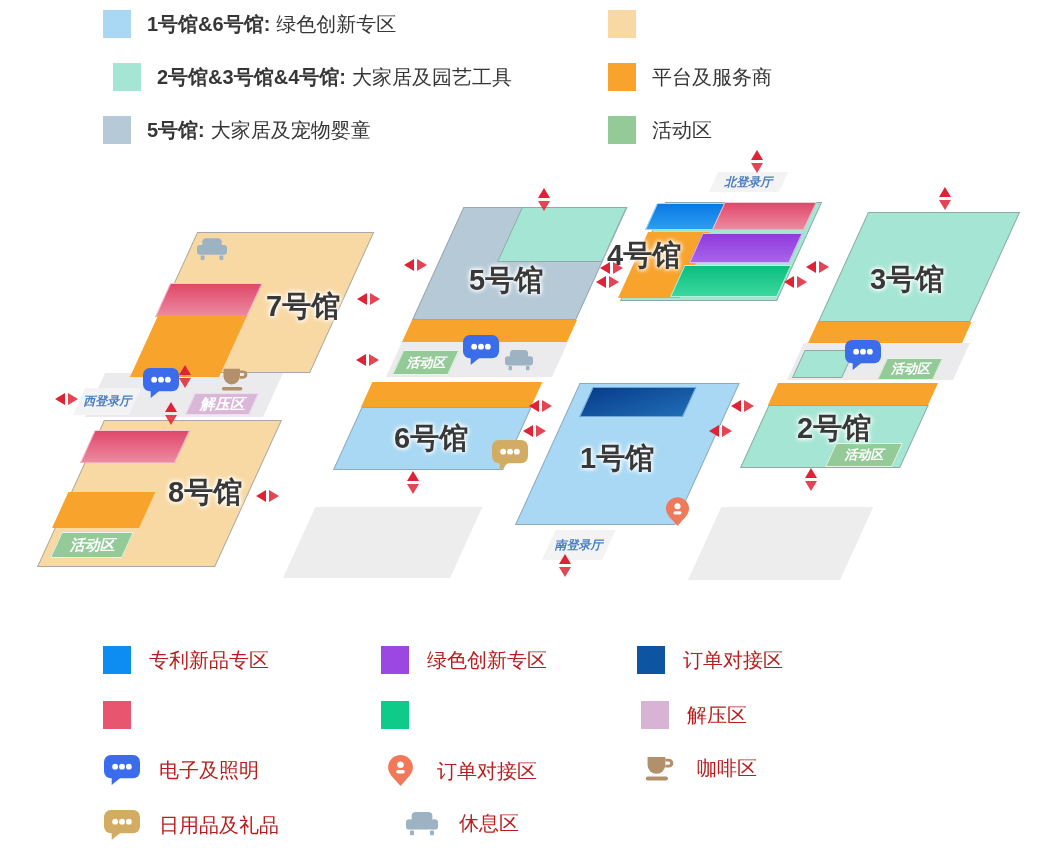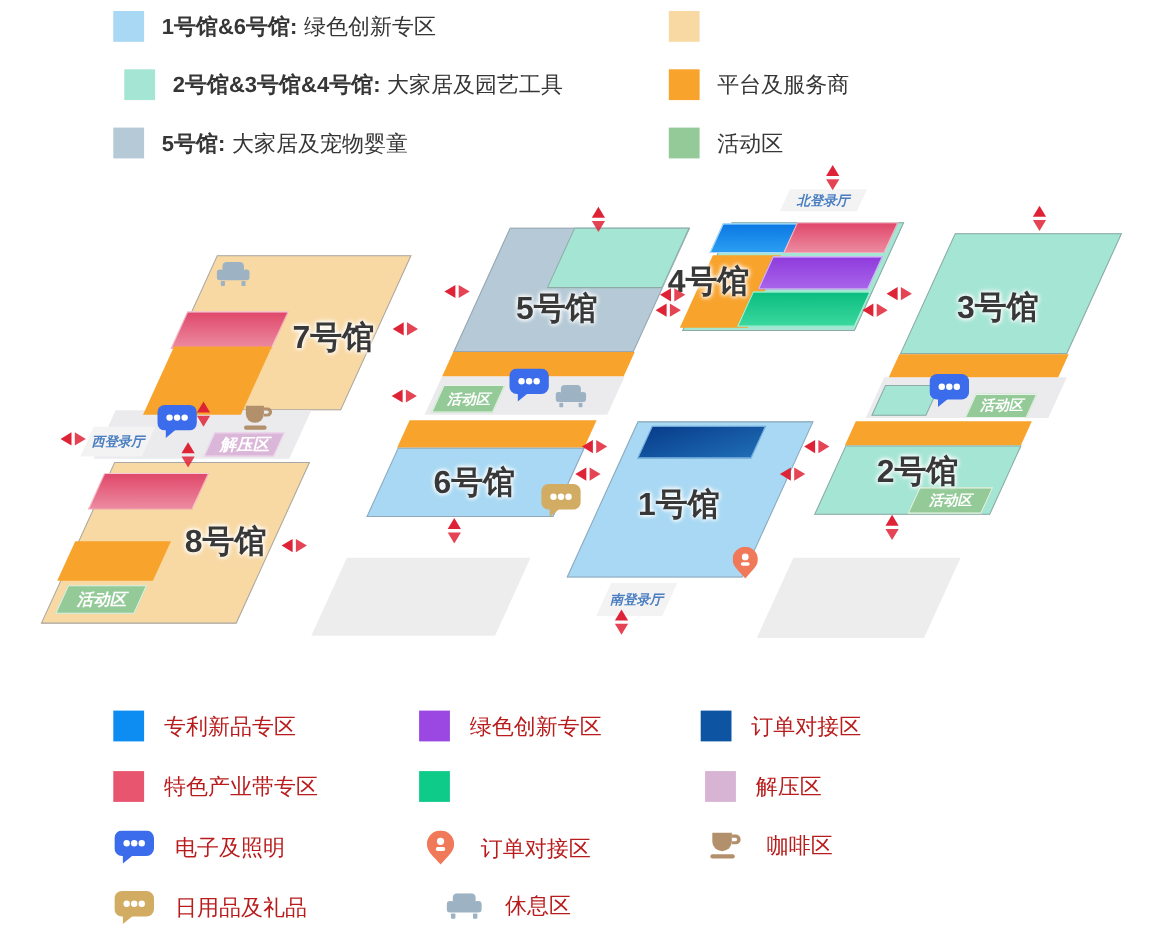--- a/index.html
+++ b/index.html
@@ -336,21 +336,20 @@
 <div class="blrow" style="left:381px;top:646px;">
   <span class="swatch" style="background:#9b48e2"></span>
   <span class="lab">绿色创新专区</span>
 </div>
 <div class="blrow" style="left:637px;top:646px;justify-content:space-between;">
   <span class="swatch" style="background:#0d55a2"></span>
   <span class="lab">订单对接区</span>
 </div>
 <div class="blrow" style="left:103px;top:701px;">
   <span class="swatch" style="background:#e8556f"></span>
-  <span class="lab">特色产业带专区</span>
 </div>
 <div class="blrow" style="left:381px;top:701px;">
   <span class="swatch" style="background:#0fcb8a"></span>
 </div>
 <div class="blrow" style="left:641px;top:701px;">
   <span class="swatch" style="background:#d7b3d4"></span>
   <span class="lab">解压区</span>
 </div>
 <div class="blrow" style="left:103px;top:755px;">
   <span class="icn">

